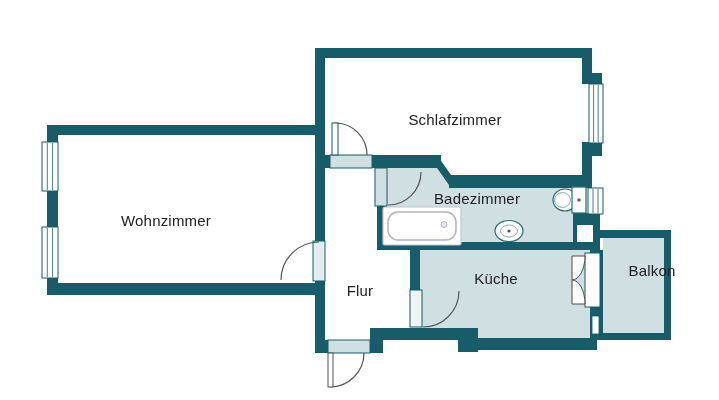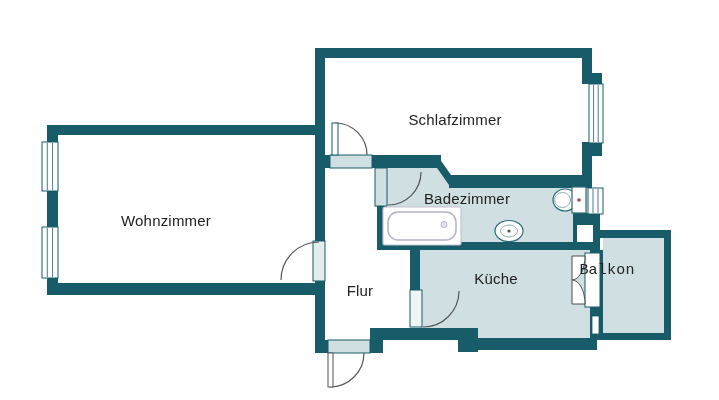--- a/index.html
+++ b/index.html
@@ -126,17 +126,17 @@
         <ellipse cx="565" cy="200" rx="12" ry="11" fill="#ffffff" stroke="#2a6a76" stroke-width="1.2"></ellipse>
         <ellipse cx="562.5" cy="200" rx="8" ry="7.5" fill="none" stroke="#8fb0b6" stroke-width="1"></ellipse>
         <rect x="572" y="187" width="14" height="26" fill="#ffffff" stroke="#2a6a76" stroke-width="1.2"></rect>
         <circle cx="579" cy="200" r="1.8" fill="#a04848"></circle>
       </g>
     </g>
   </svg>
 
   <div class="room-label" style="left:455px; top:119px;">Schlafzimmer</div>
   <div class="room-label" style="left:166px; top:220px;">Wohnzimmer</div>
-  <div class="room-label" style="left:467px; top:198px;">Badezimmer</div>
+  <div class="room-label" style="left:477px; top:198px;">Badezimmer</div>
   <div class="room-label" style="left:360px; top:290px;">Flur</div>
   <div class="room-label" style="left:496px; top:278px;">Küche</div>
-  <div class="room-label" style="left:607px; top:270px;font-family:Liberation Mono, monospace;">Balkon</div>
+  <div class="room-label" style="left:652px; top:270px;">Balkon</div>
 </div>
 
 </body></html>

